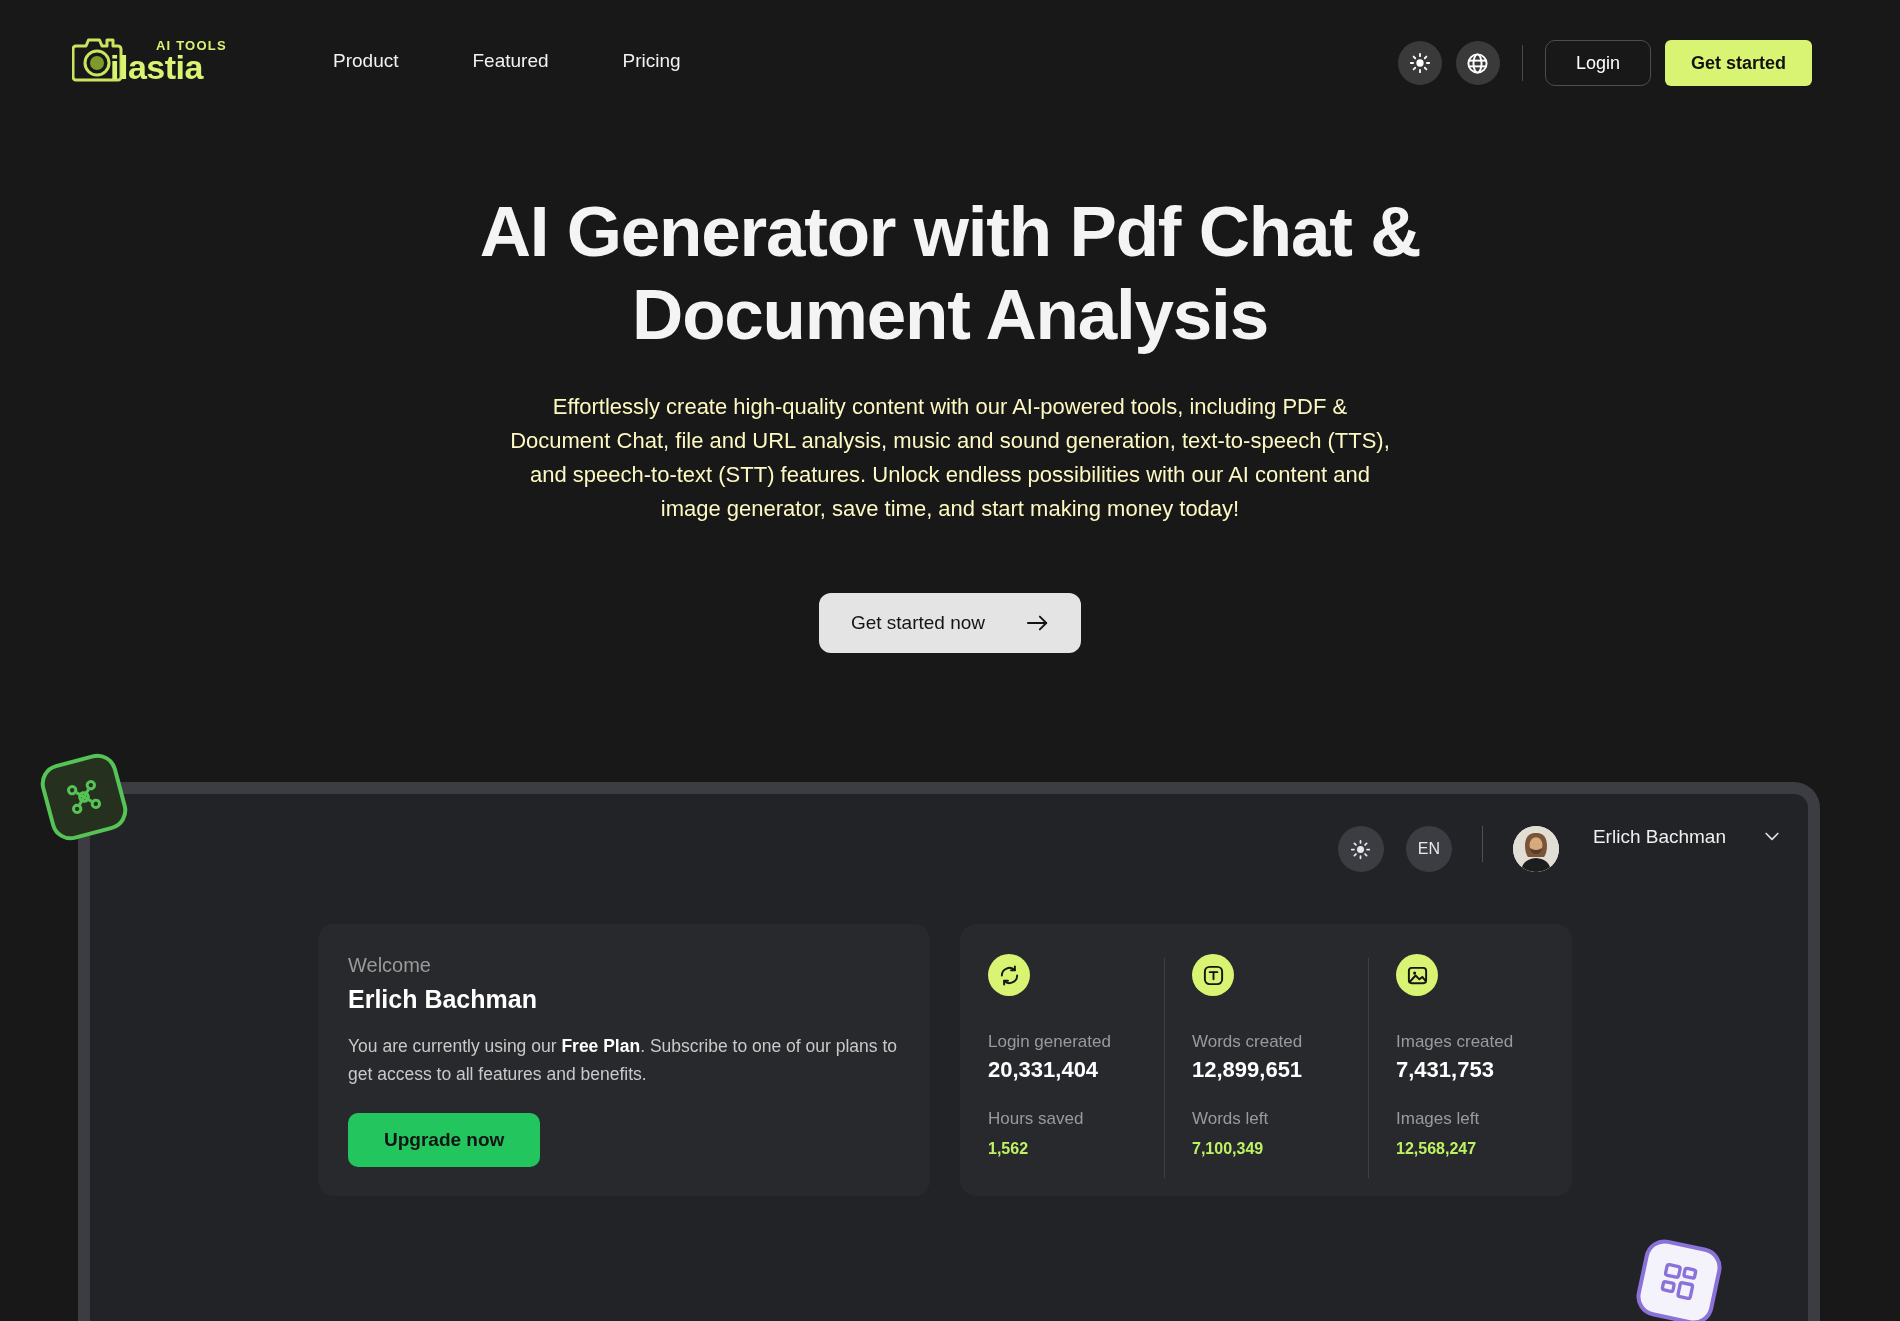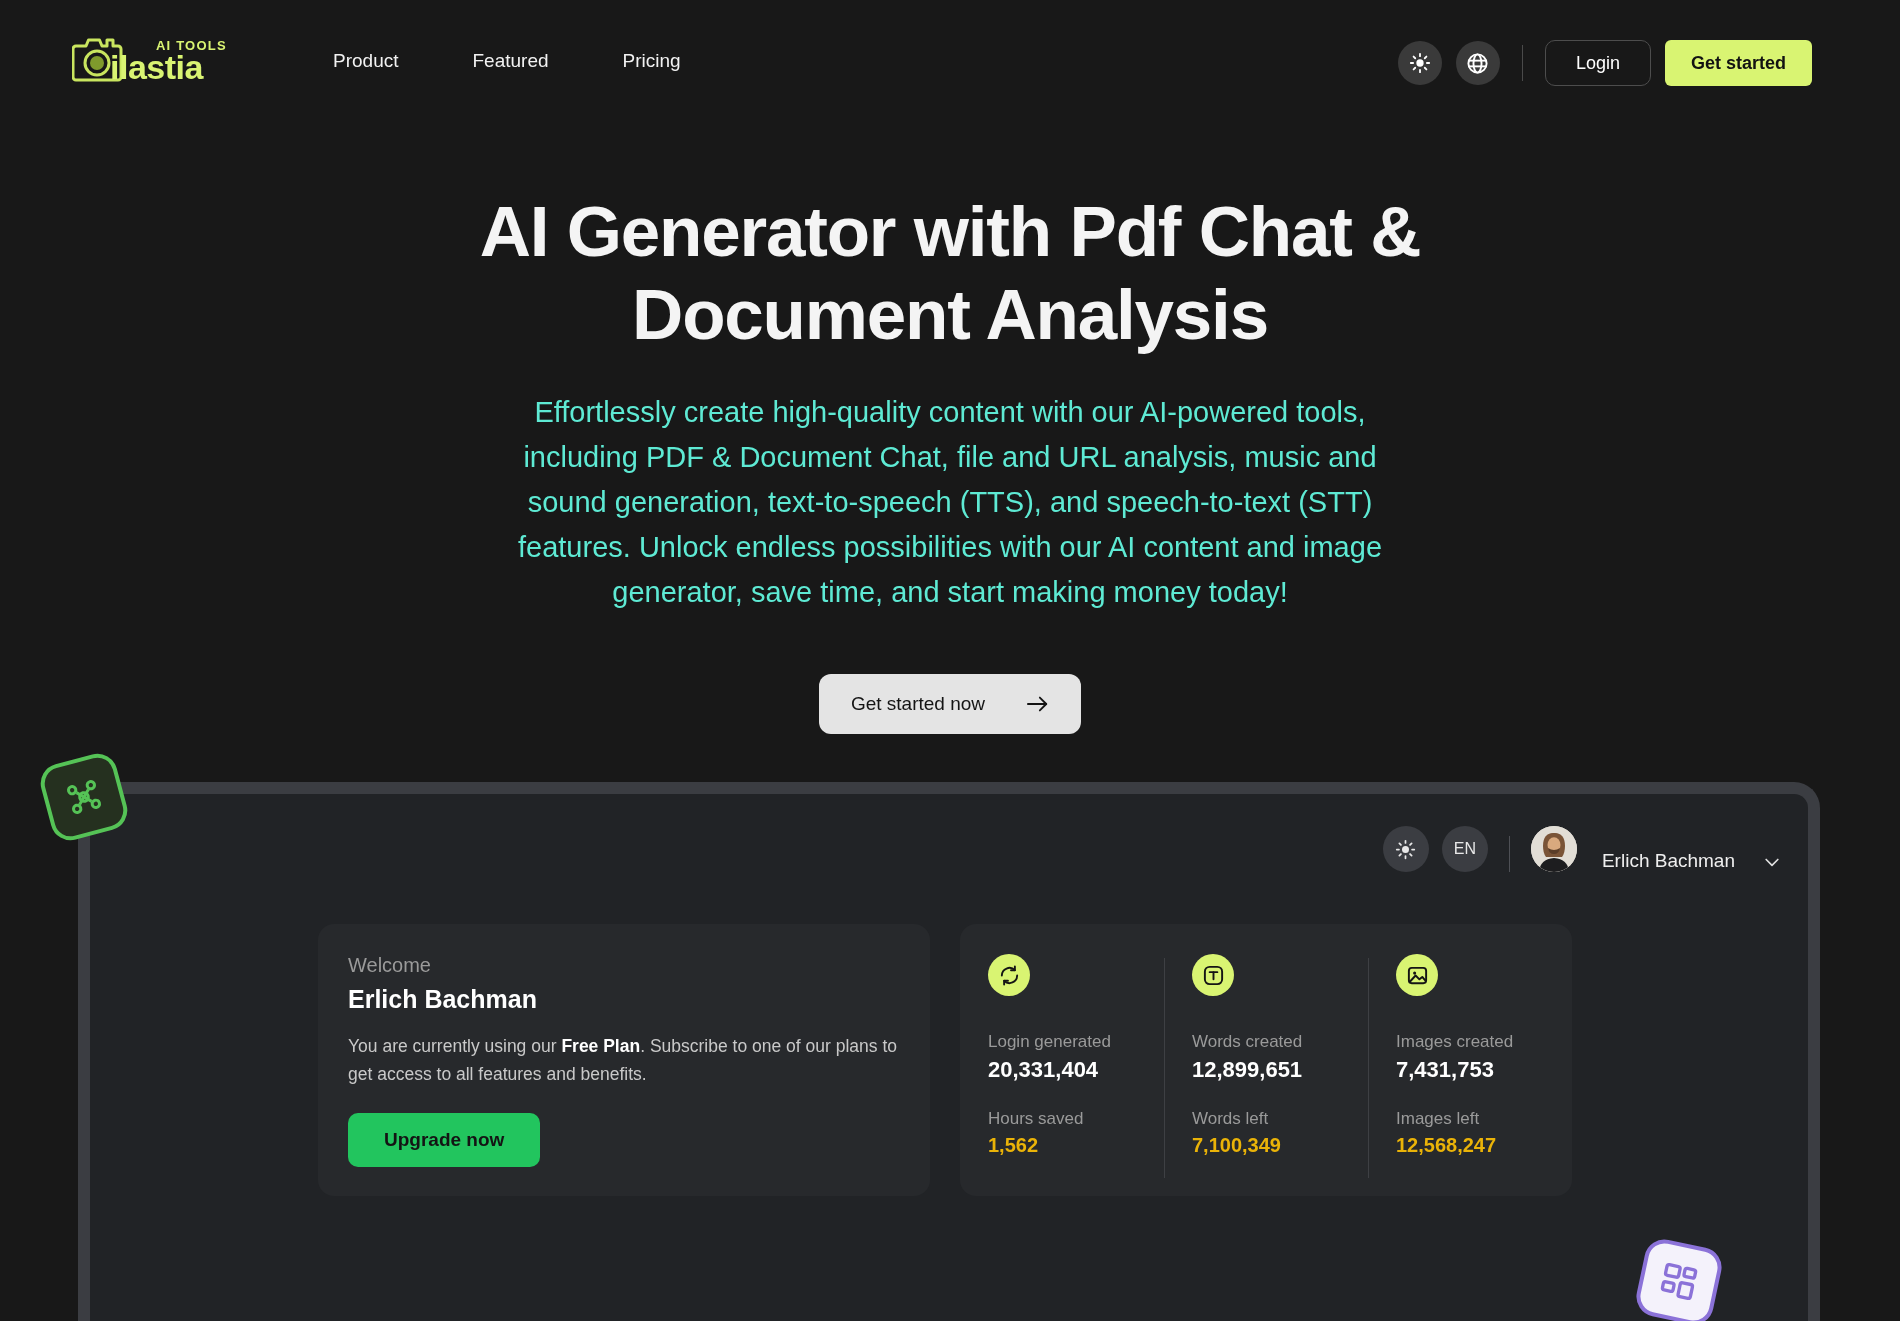--- a/index.html
+++ b/index.html
@@ -62,22 +62,22 @@
   }
 
   
   .hero { position: absolute; top: 190px; left: 0; width: 1900px; text-align: center; }
   .hero h1 {
     font-size: 71px; line-height: 1.17; font-weight: 700;
     color: #f4f4f4; letter-spacing: -1.2px;
     max-width: 1000px; margin: 0 auto;
   }
   .hero p {
-    margin: 34px auto 9px; max-width: 900px;
-    font-size: 29px; line-height: 1.55; color: #5eead4;
+    margin: 34px auto 16px; max-width: 900px;
+    font-size: 22px; line-height: 1.55; color: #fef9c3;
   }
   .hero-cta {
     margin-top: 50px; height: 60px; padding: 0 32px;
     display: inline-flex; align-items: center; gap: 42px;
     background: #e4e4e4; color: #141414; border: none;
     border-radius: 12px; font-size: 19px; font-weight: 500;
     font-family: "Liberation Sans", sans-serif; cursor: pointer;
   }
 
   
@@ -86,21 +86,21 @@
     width: 1742px; height: 560px;
     border: 12px solid #3b3d42;
     border-bottom: none;
     border-radius: 26px 26px 0 0;
     background: #212326;
   }
   .dash-inner { position: relative; width: 100%; height: 100%; overflow: hidden; }
 
   .dash-topbar {
     position: absolute; right: 26px; top: 32px;
-    display: flex; align-items: flex-end; gap: 13px;
+    display: flex; align-items: flex-start; gap: 22px;
   }
   .dash-iconcircle {
     width: 46px; height: 46px; border-radius: 50%; background: #3b3d42;
     display: flex; align-items: center; justify-content: center; cursor: pointer;
   }
   .dash-lang {
     width: 46px; height: 46px; border-radius: 50%; background: #3b3d42;
     display: flex; align-items: center; justify-content: center;
     color: #e8e8e8; font-size: 16px; font-weight: 500; cursor: pointer;
   }
@@ -139,21 +139,21 @@
     content: ""; position: absolute; left: 0; top: 4px; bottom: 18px;
     width: 1px; background: #3e4044;
   }
   .stat-badge {
     width: 42px; height: 42px; border-radius: 50%; background: #d9f472;
     display: flex; align-items: center; justify-content: center;
   }
   .stat-label { color: #9a9a9a; font-size: 17px; margin-top: 36px; }
   .stat-value { color: #ffffff; font-size: 22px; font-weight: 700; margin-top: 5px; }
   .stat-label2 { color: #9a9a9a; font-size: 17px; margin-top: 26px; }
-  .stat-value2 { color: #eab308; font-size: 20px; font-weight: 700; margin-top: 5px; }
+  .stat-value2 { color: #bef264; font-size: 16px; font-weight: 700; margin-top: 11px; }
 
   .search-bar {
     position: absolute; left: 228px; top: 452px;
     width: 1254px; height: 66px;
     background: #24262a; border: 1px solid #3d3f44;
     border-radius: 12px; display: flex; align-items: center;
     padding: 0 22px; gap: 16px;
   }
   .search-input {
     flex: 1; background: transparent; border: none; outline: none;

